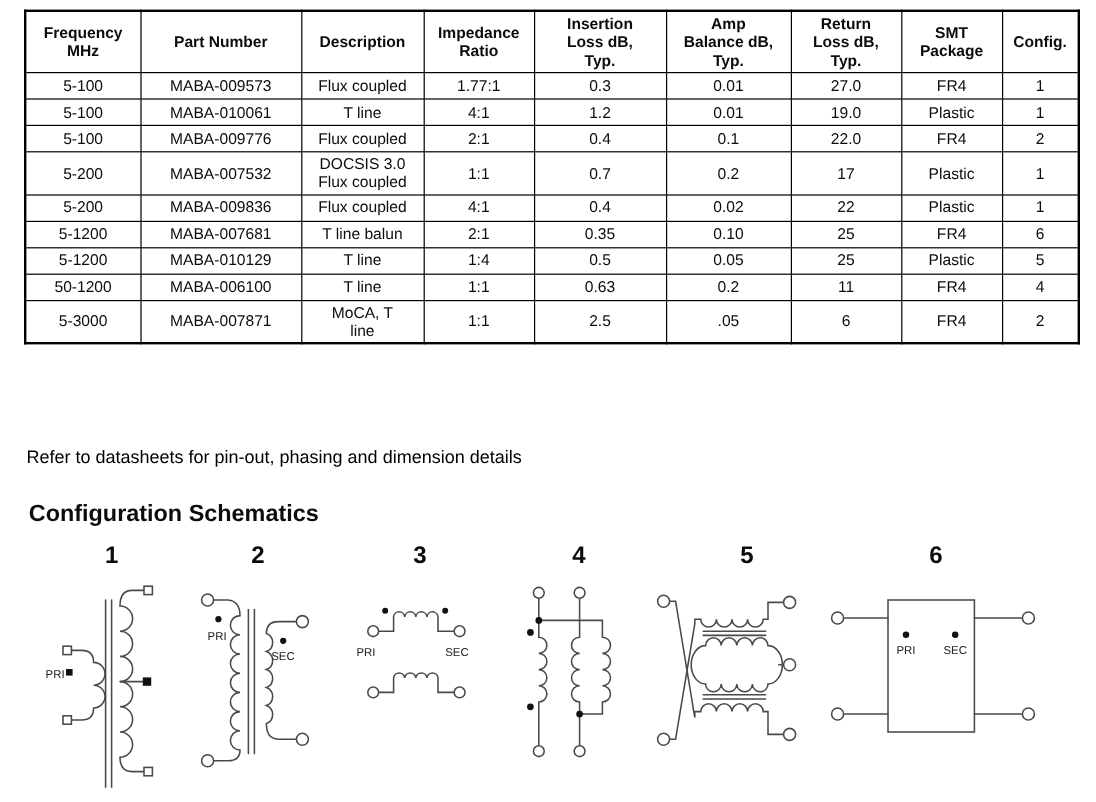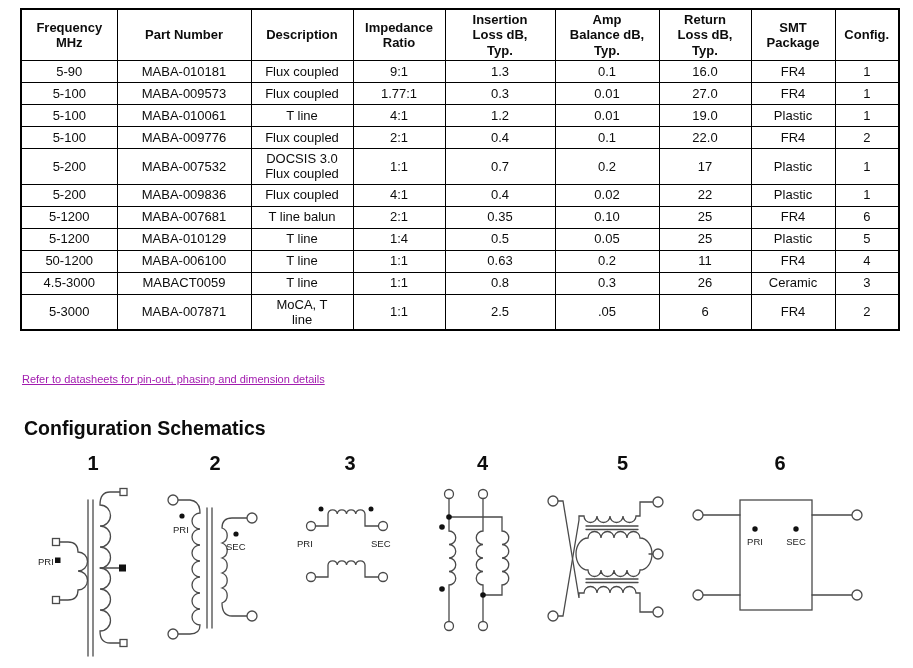--- a/index.html
+++ b/index.html
@@ -34,23 +34,22 @@
     color: #0c0c0c;
   }
   table.parts th { font-weight: bold; height: 48px; }
   table.parts td { height: 22px; }
 
   
   .note {
     position: absolute;
     left: 22px;
     top: 373px;
-    font-size: 11px;
-    color: #a21caf;
-    text-decoration: underline;
+    font-size: 15px;
+    color: #000000;
   }
   .schem-title {
     position: absolute;
     left: 24px;
     top: 417px;
     font-size: 19.5px;
     font-weight: bold;
     color: #0c0c0c;
   }
 
@@ -118,31 +117,20 @@
         <th>Return
 Loss dB,
 Typ.</th>
         <th>SMT
 Package</th>
         <th>Config.</th>
       </tr>
     </thead>
     <tbody>
         <tr>
-          <td>5-90</td>
-          <td>MABA-010181</td>
-          <td>Flux coupled</td>
-          <td>9:1</td>
-          <td>1.3</td>
-          <td>0.1</td>
-          <td>16.0</td>
-          <td>FR4</td>
-          <td>1</td>
-        </tr>
-        <tr>
           <td>5-100</td>
           <td>MABA-009573</td>
           <td>Flux coupled</td>
           <td>1.77:1</td>
           <td>0.3</td>
           <td>0.01</td>
           <td>27.0</td>
           <td>FR4</td>
           <td>1</td>
         </tr>
@@ -216,31 +204,20 @@
         <tr>
           <td>50-1200</td>
           <td>MABA-006100</td>
           <td>T line</td>
           <td>1:1</td>
           <td>0.63</td>
           <td>0.2</td>
           <td>11</td>
           <td>FR4</td>
           <td>4</td>
-        </tr>
-        <tr>
-          <td>4.5-3000</td>
-          <td>MABACT0059</td>
-          <td>T line</td>
-          <td>1:1</td>
-          <td>0.8</td>
-          <td>0.3</td>
-          <td>26</td>
-          <td>Ceramic</td>
-          <td>3</td>
         </tr>
         <tr>
           <td>5-3000</td>
           <td>MABA-007871</td>
           <td>MoCA, T
 line</td>
           <td>1:1</td>
           <td>2.5</td>
           <td>.05</td>
           <td>6</td>

